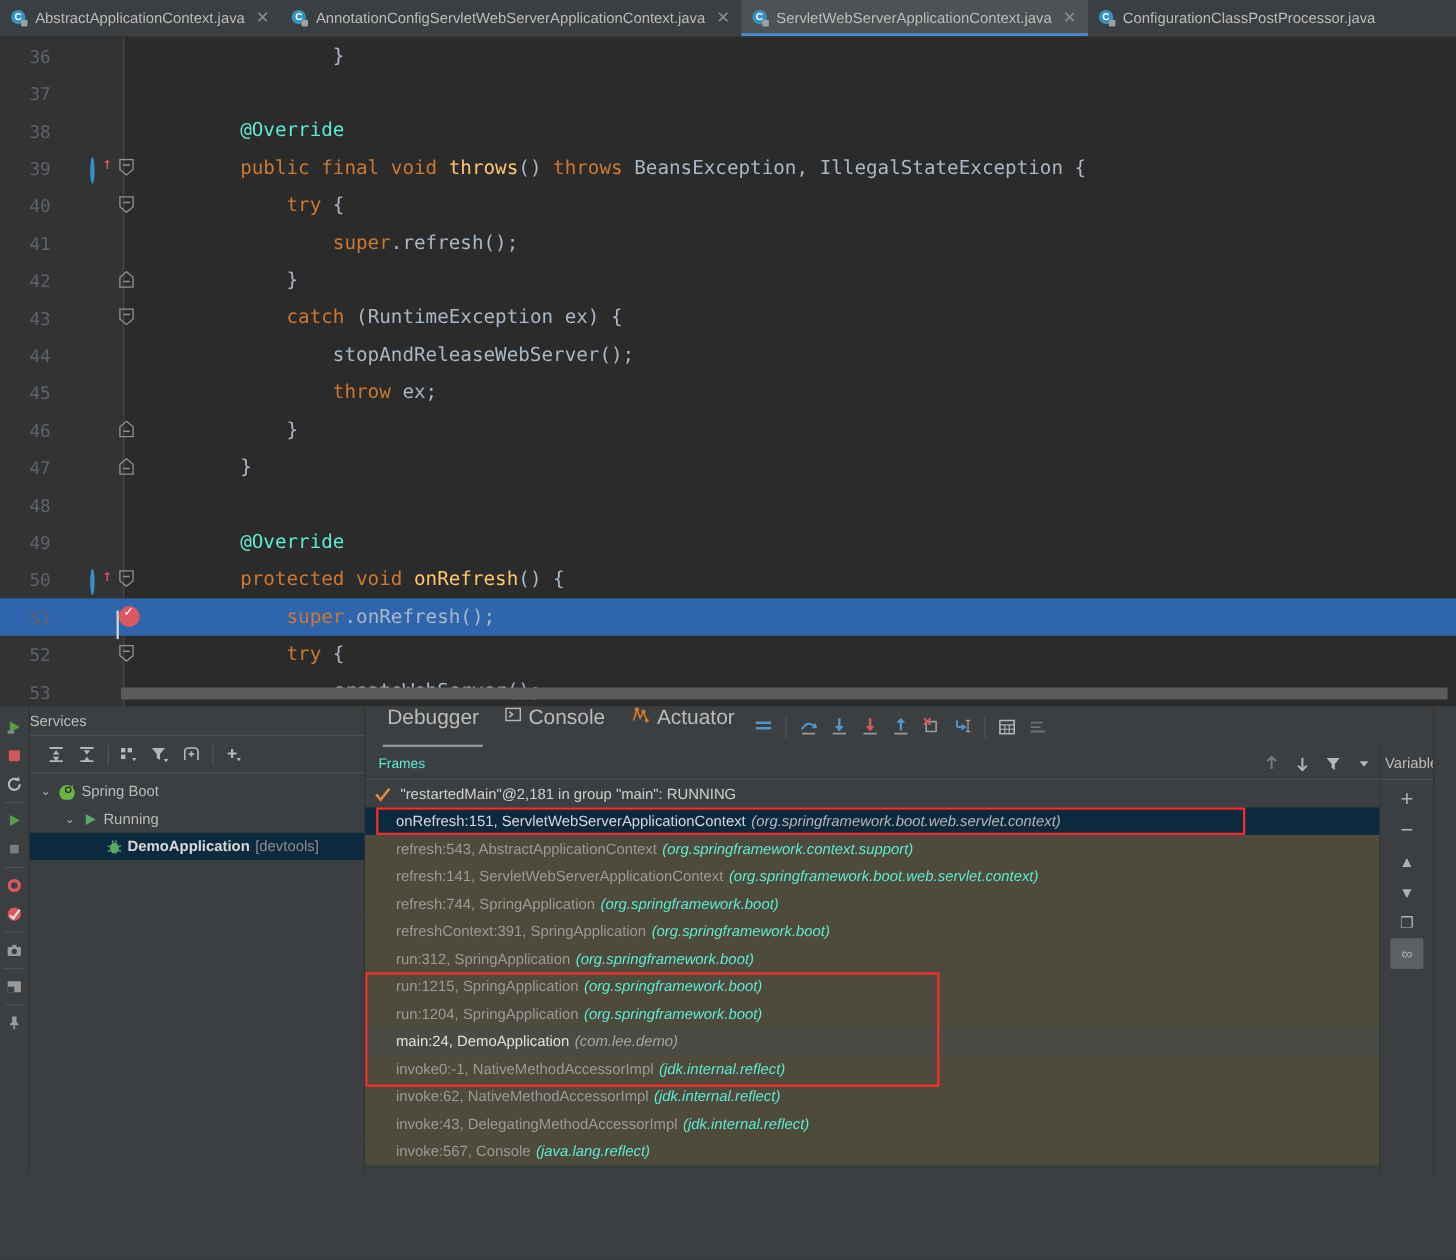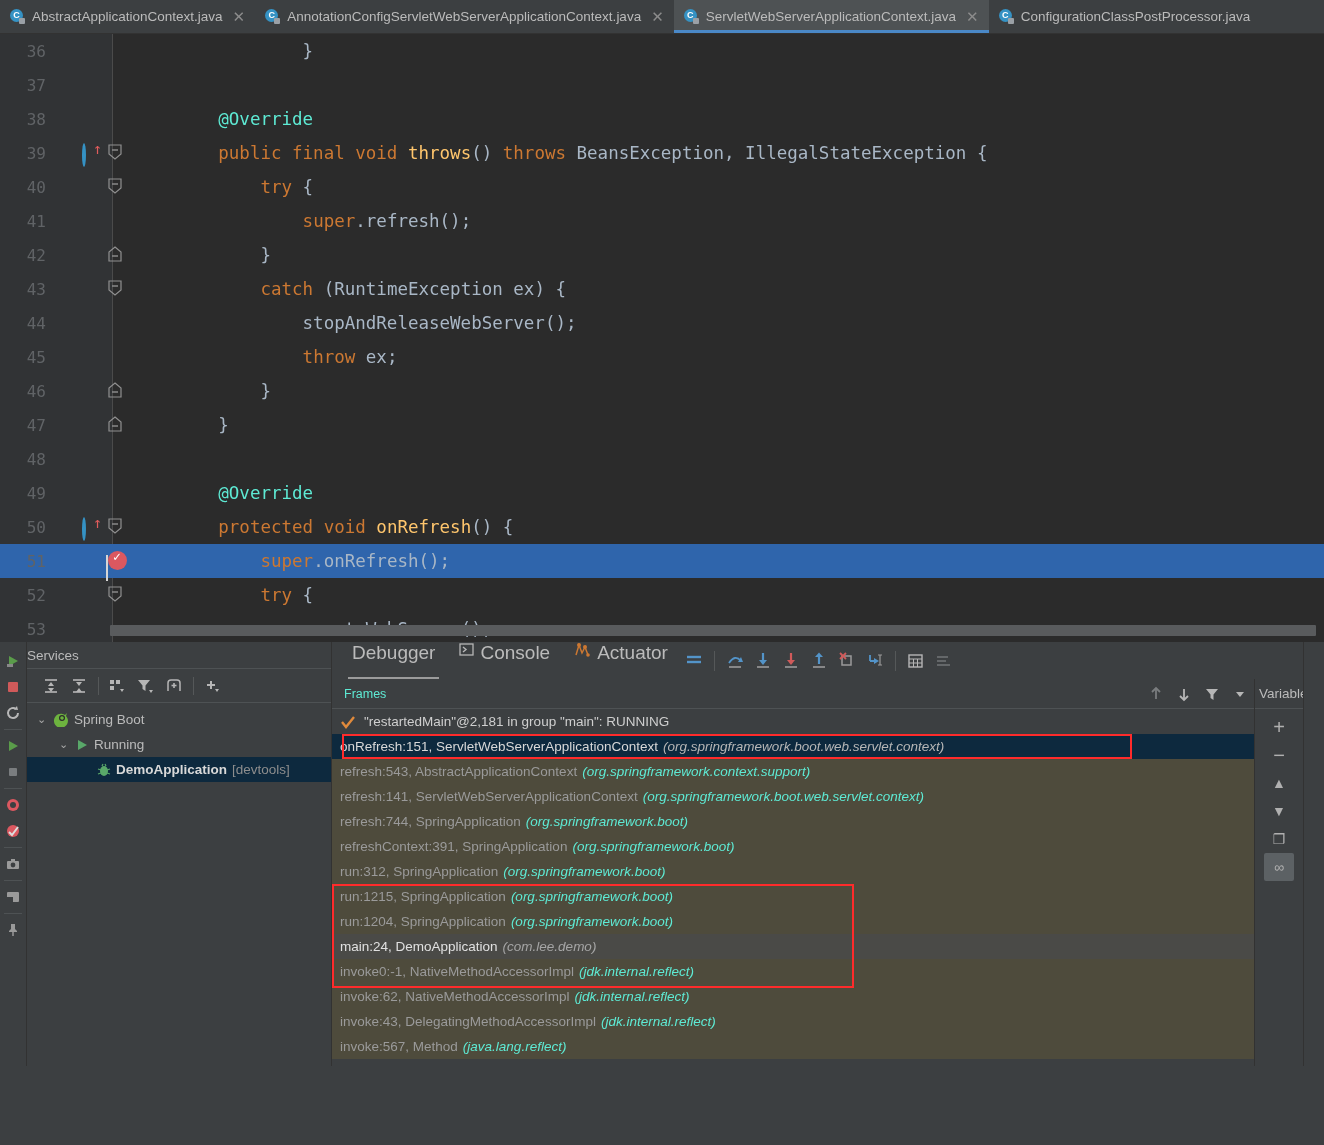--- a/index.html
+++ b/index.html
@@ -69,21 +69,21 @@
   .dbgtab{height:37px;display:flex;align-items:flex-start;gap:6px;padding:0 12px;font-size:19px;color:#bbbbbb;position:relative;}
   .dbgtab.active::after{content:"";position:absolute;left:8px;right:8px;bottom:0;height:2px;background:#9b9b9b;}
   .dbg-sep{width:1px;height:20px;background:#555859;margin:0 6px;}
 
   .framesarea{flex:1;display:flex;min-height:0;}
   .framescol{flex:1;display:flex;flex-direction:column;min-width:0;border-right:1px solid #323232;}
   .frames-head{height:29px;display:flex;align-items:center;padding-left:12px;font-size:12.5px;color:#5eead4;border-bottom:1px solid #4e5254;}
   .frames-toolbar{position:absolute;right:0;top:0;height:29px;display:flex;align-items:center;}
   .fhwrap{position:relative;}
   .frameslist{flex:1;overflow:hidden;background:#3c3f41;position:relative;}
-  .frow{height:25px;display:flex;align-items:center;font-size:13.5px;color:#9a9a9a;padding-left:8px;white-space:nowrap;}
+  .frow{height:25px;display:flex;align-items:center;font-size:13.5px;color:#9a9a9a;padding-left:28px;white-space:nowrap;}
   .frow.thread{color:#cfcfcf;gap:8px;padding-left:8px;}
   .frow.cur{background:#0d293e;color:#d8d8d8;}
   .frow.lib{background:#4e4b3c;}
   .frow.mine{background:#4a4a47;color:#e0e0e0;}
   .pkg{font-style:italic;color:#5eead4;margin-left:5px;}
   .frow.cur .pkg{color:#b6b6b6;}
   .frow.mine .pkg{color:#a5a5a5;}
   .redbox{position:absolute;border:2px solid #ff2b2b;box-sizing:border-box;pointer-events:none;}
 
   .varcol{width:48px;flex:0 0 auto;display:flex;flex-direction:column;}
@@ -639,21 +639,21 @@
             </div>
             <div class="frow lib">
               <span>invoke:62, NativeMethodAccessorImpl</span>
               <span class="pkg">(jdk.internal.reflect)</span>
             </div>
             <div class="frow lib">
               <span>invoke:43, DelegatingMethodAccessorImpl</span>
               <span class="pkg">(jdk.internal.reflect)</span>
             </div>
             <div class="frow lib">
-              <span>invoke:567, Method</span>
+              <span>invoke:567, Console</span>
               <span class="pkg">(java.lang.reflect)</span>
             </div>
             <div class="redbox" style="top: 25px; height: 25px; left: 10px; width: 790px;"></div>
             <div class="redbox" style="top: 175px; height: 104px; left: 0px; width: 522px;"></div>
           </div>
       </div>
       <div class="varcol">
         <div class="var-head">Variables</div>
         <div class="varbtns" id="varbtns">
             <div class="vbtn" style="font-size: 20px;">+</div>

